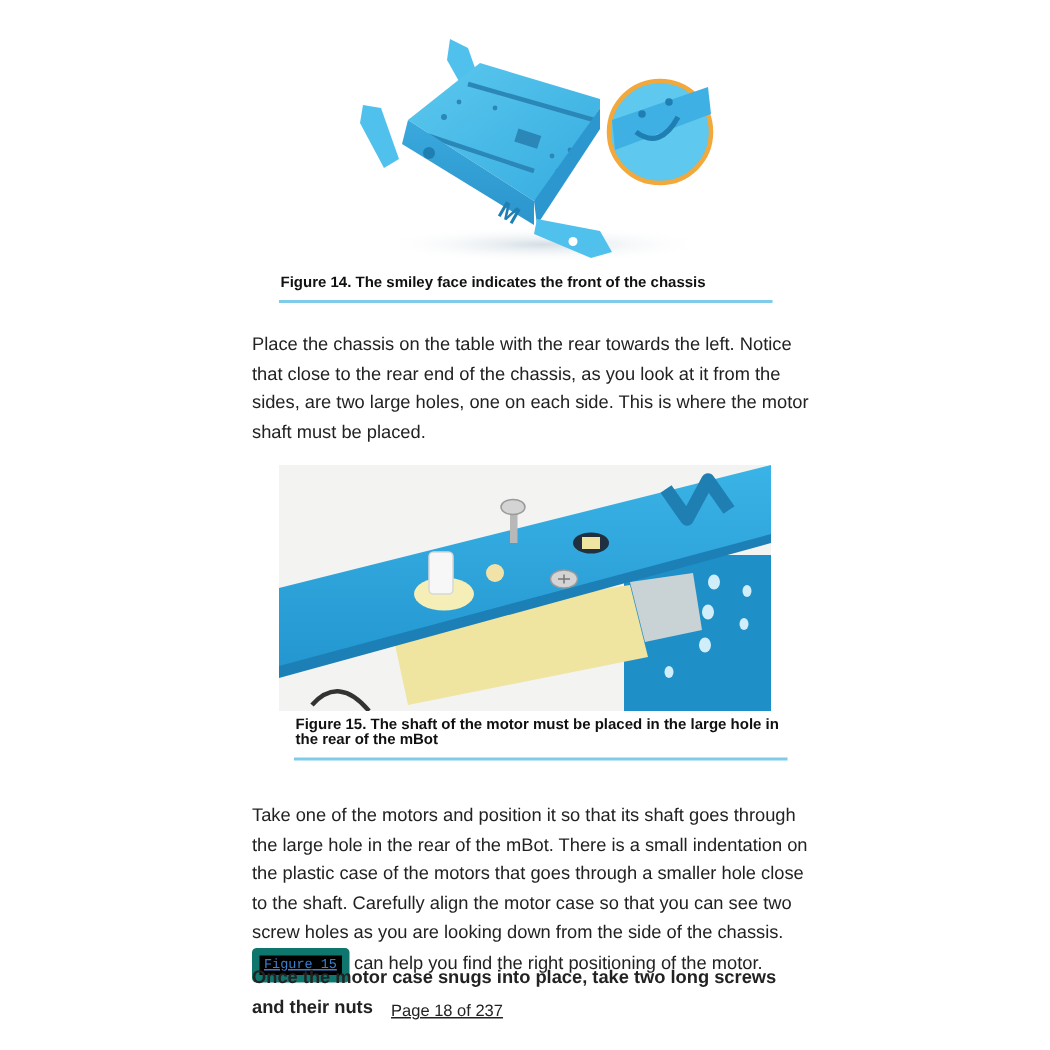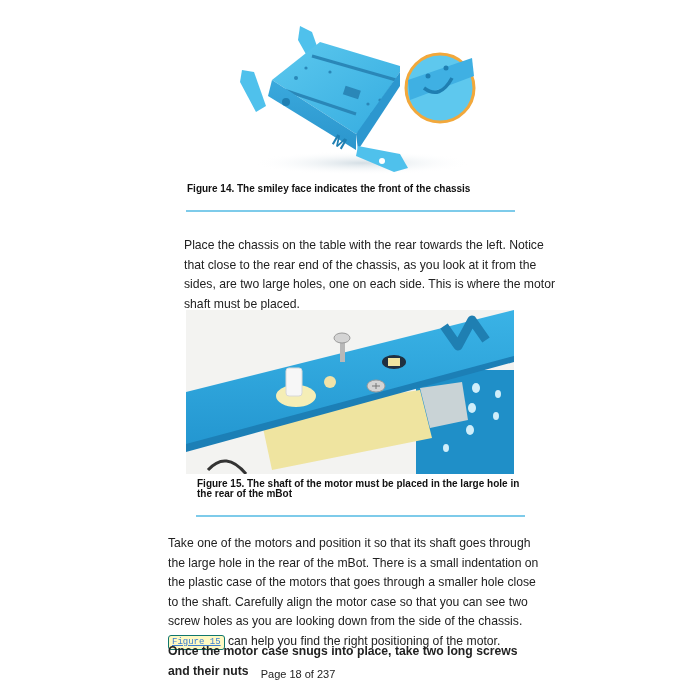--- a/index.html
+++ b/index.html
@@ -5,35 +5,35 @@
   html, body { margin: 0; padding: 0; }
   body {
     width: 700px; height: 700px; background: #ffffff; position: relative; overflow: hidden;
     font-family: "Liberation Sans", sans-serif; color: #1a1a1a;
   }
   .figure-img { position: absolute; overflow: hidden; }
   .caption {
     position: absolute; left: 186px; width: 328px;
     font-family: "Liberation Sans", sans-serif; font-weight: bold; font-size: 10px;
     line-height: 10px; color: #111;
-    border-bottom: 2px solid #7ecbea; padding-bottom: 16px; padding-left: 1px;
+    border-bottom: 2px solid #7ecbea; padding-bottom: 6px; padding-left: 1px;
   }
   .para {
     position: absolute; left: 168px; width: 372px;
     font-size: 12.2px; line-height: 19.5px; color: #222;
   }
   .fig-link {
     display: inline-block; font-family: "Liberation Mono", monospace; font-size: 9px;
-    color: #3b7fd0; text-decoration: underline; background: #fef9c3;
-    border: 1px solid #0f766e; border-radius: 3px; padding: 0 3px; line-height: 13px;
+    color: #3b7fd0; text-decoration: underline; background: #000000;
+    border: 5px solid #0f766e; border-radius: 3px; padding: 0 3px; line-height: 13px;
     vertical-align: 1px; cursor: pointer;
   }
   .page-num {
     position: absolute; left: 0; width: 596px; top: 668px; text-align: center;
-    font-size: 11px; color: #222;
+    font-size: 11px; color: #222; text-decoration: underline;
   }
 </style>
 </head>
 <body>
 
 <div class="figure-img" style="left:232px; top:18px; width:248px; height:160px;">
   <svg width="248" height="160" viewBox="0 0 248 160">
     <defs>
       <linearGradient id="topg" x1="0" y1="0" x2="1" y2="1">
         <stop offset="0" stop-color="#5cc8ee"></stop>
@@ -77,21 +77,21 @@
     <circle cx="208" cy="70" r="34" fill="#5ec8ee" stroke="#f2a83b" stroke-width="3"></circle>
     <path d="M176 62 L240 40 L242 58 L178 82 Z" fill="#3fb0e3"></path>
     <circle cx="196" cy="58" r="2.5" fill="#1f7fb2"></circle>
       <circle cx="214" cy="50" r="2.5" fill="#1f7fb2"></circle>
     <path d="M192 70 Q208 82 220 60" stroke="#1f7fb2" stroke-width="3.5" fill="none"></path>
   </svg>
 </div>
 
 <div class="caption" style="top:184px;">Figure 14. The smiley face indicates the front of the chassis</div>
 
-<p class="para" style="top:220px; margin:16px;">Place the chassis on the table with the rear towards the left. Notice that close to the rear end of the chassis, as you look at it from the sides, are two large holes, one on each side. This is where the motor shaft must be placed.</p>
+<p class="para" style="top:220px; margin:0;">Place the chassis on the table with the rear towards the left. Notice that close to the rear end of the chassis, as you look at it from the sides, are two large holes, one on each side. This is where the motor shaft must be placed.</p>
 
 <div class="figure-img" style="left:186px; top:310px; width:328px; height:164px; background:#f2f2f0;">
   <svg width="328" height="164" viewBox="0 0 328 164">
     <defs>
       <linearGradient id="plate" x1="0" y1="0" x2="0" y2="1">
         <stop offset="0" stop-color="#3ab3e6"></stop>
         <stop offset="1" stop-color="#2396d0"></stop>
       </linearGradient>
     </defs>
     <rect width="328" height="164" fill="#f3f3f1"></rect>

